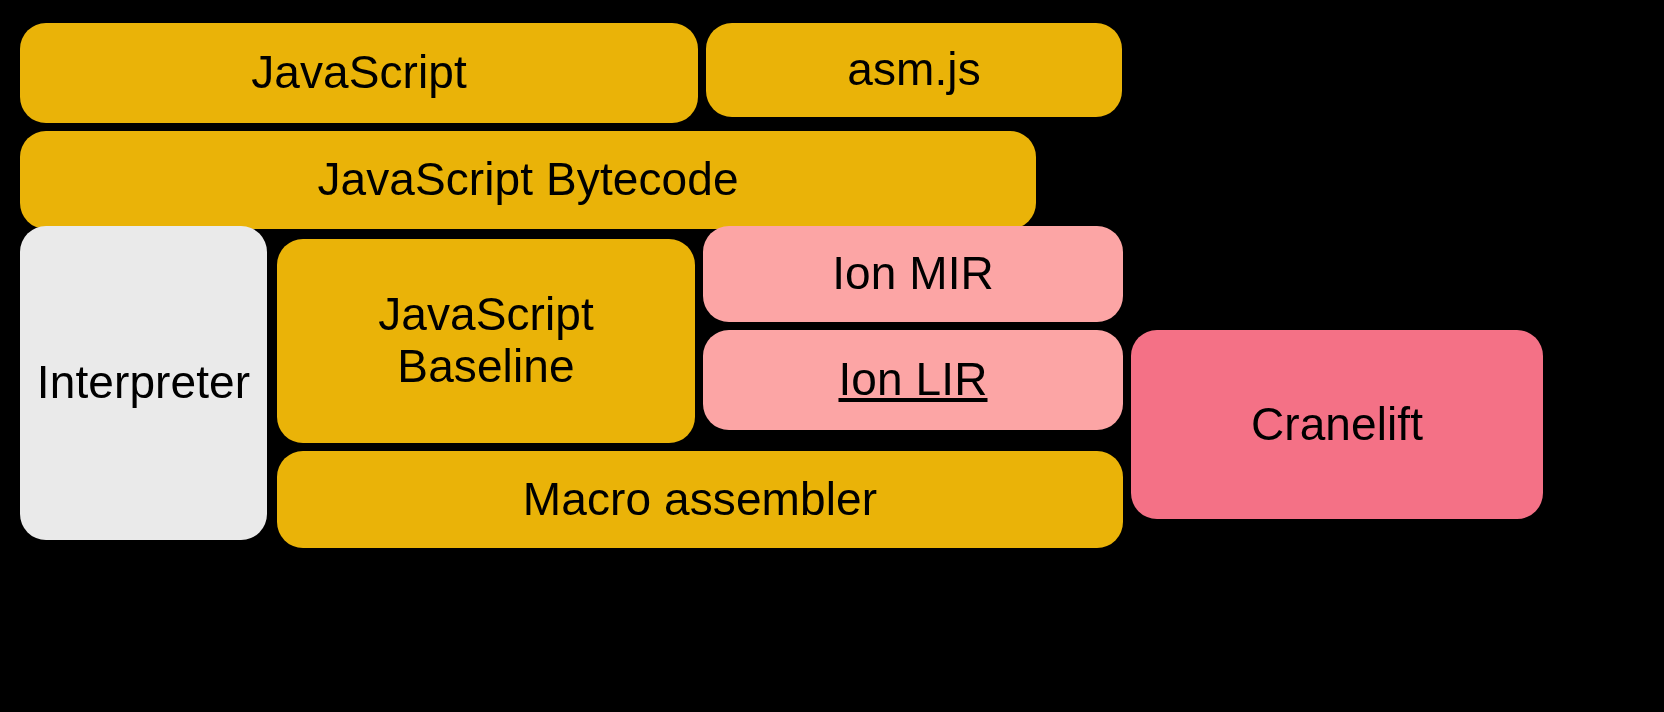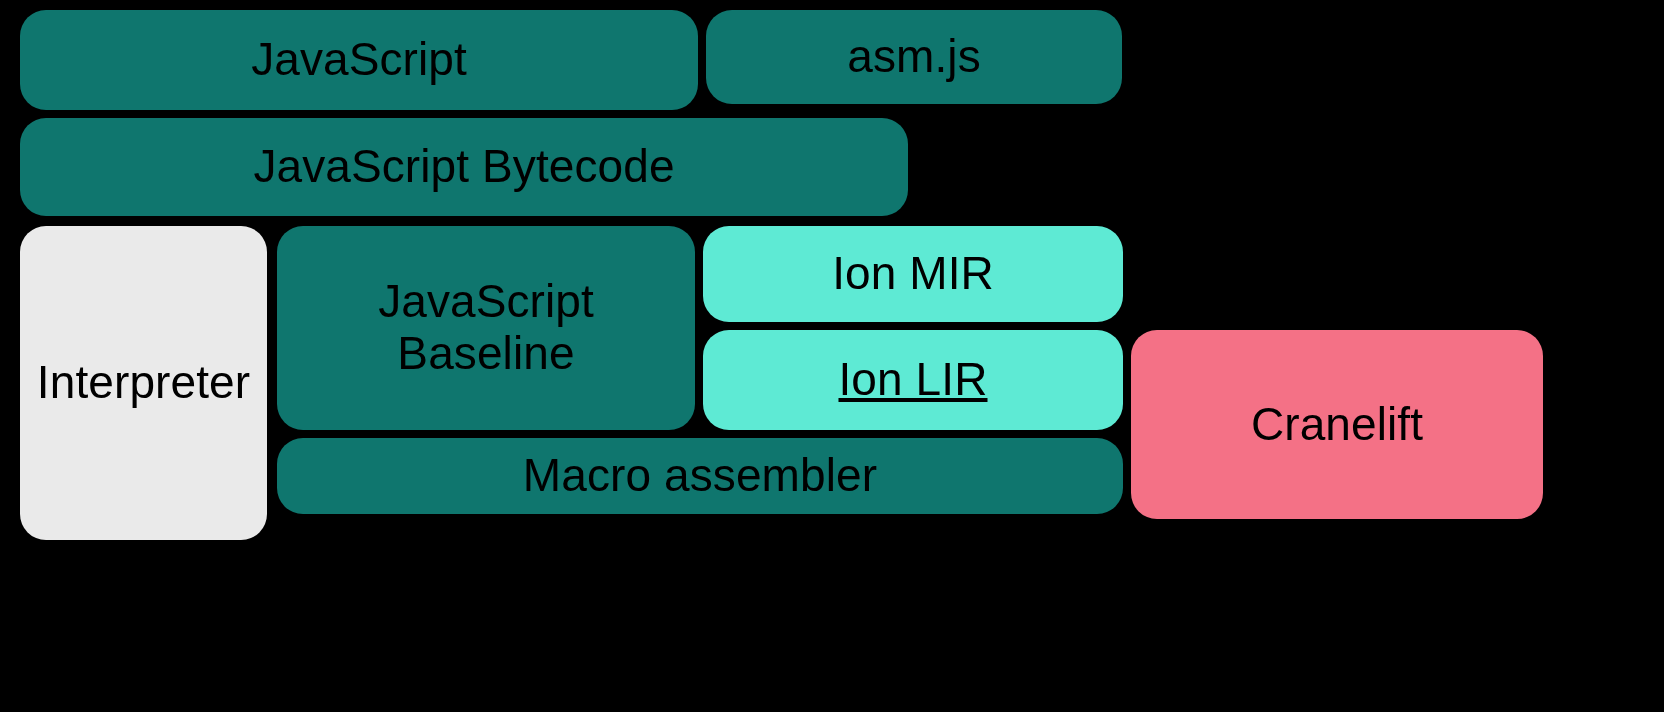--- a/index.html
+++ b/index.html
@@ -27,39 +27,39 @@
     text-align: center;
     border-radius: 26px;
     color: #000000;
     font-size: 46px;
     line-height: 1.12;
     letter-spacing: 0.1px;
     font-weight: 400;
     padding: 2px 10px;
     white-space: pre-line;
   }
-  .fill-white  { background: #0f766e; }
+  .fill-white  { background: #eab308; margin-top: 13px; }
   .fill-gray   { background: #eaeaea; }
-  .fill-green  { background: #5eead4; }
+  .fill-green  { background: #fca5a5; }
   .fill-pink   { background: #f47186; }
 
   
   #n-javascript      { left: 20px;   top: 10px;  width: 678px; height: 100px; }
   #n-asmjs           { left: 706px;  top: 10px;  width: 416px; height: 94px; }
   #n-wasm            { left: 1130px; top: 10px;  width: 514px; height: 100px; }
   
-  #n-js-bytecode     { left: 20px;   top: 118px; width: 888px; height: 98px; }
+  #n-js-bytecode     { left: 20px;   top: 118px; width: 1016px; height: 98px; }
   #n-baldrmonkey     { left: 920px;  top: 118px; width: 412px; height: 98px; }
   
   #n-interpreter     { left: 20px;   top: 226px; width: 247px; height: 314px; }
   #n-js-baseline     { left: 277px;  top: 226px; width: 418px; height: 204px; }
   #n-ion-mir         { left: 703px;  top: 226px; width: 420px; height: 96px; }
   #n-ion-lir         { left: 703px;  top: 330px; width: 420px; height: 100px; text-decoration: underline; }
   #n-cranelift       { left: 1131px; top: 330px; width: 412px; height: 189px; }
-  #n-macro-assembler { left: 277px;  top: 438px; width: 846px; height: 76px; }
+  #n-macro-assembler { left: 277px;  top: 438px; width: 846px; height: 97px; }
   #n-native-code     { left: 277px;  top: 543px; width: 1266px; height: 100px; }
 </style>
 </head>
 <body>
 
 <div id="diagram">
 
   <div class="node fill-white" id="n-javascript">JavaScript</div>
 
   <div class="node fill-white" id="n-asmjs">asm.js</div>

